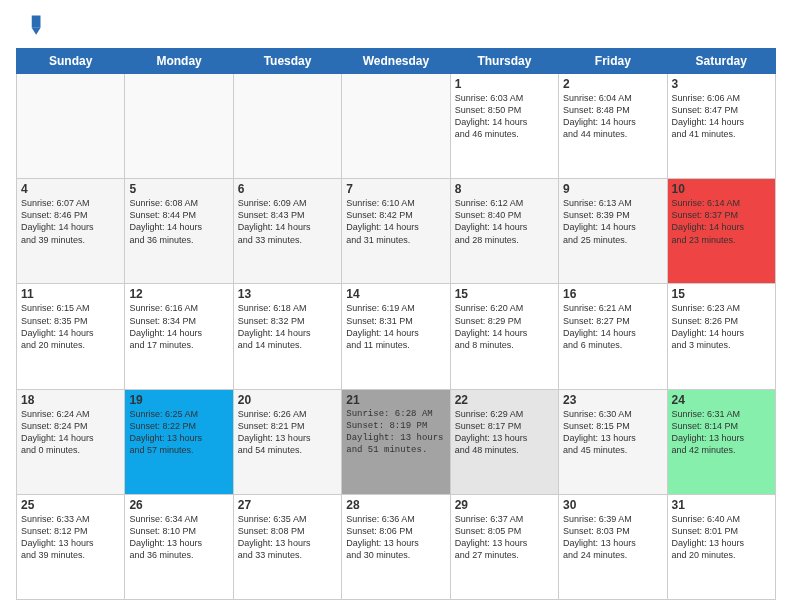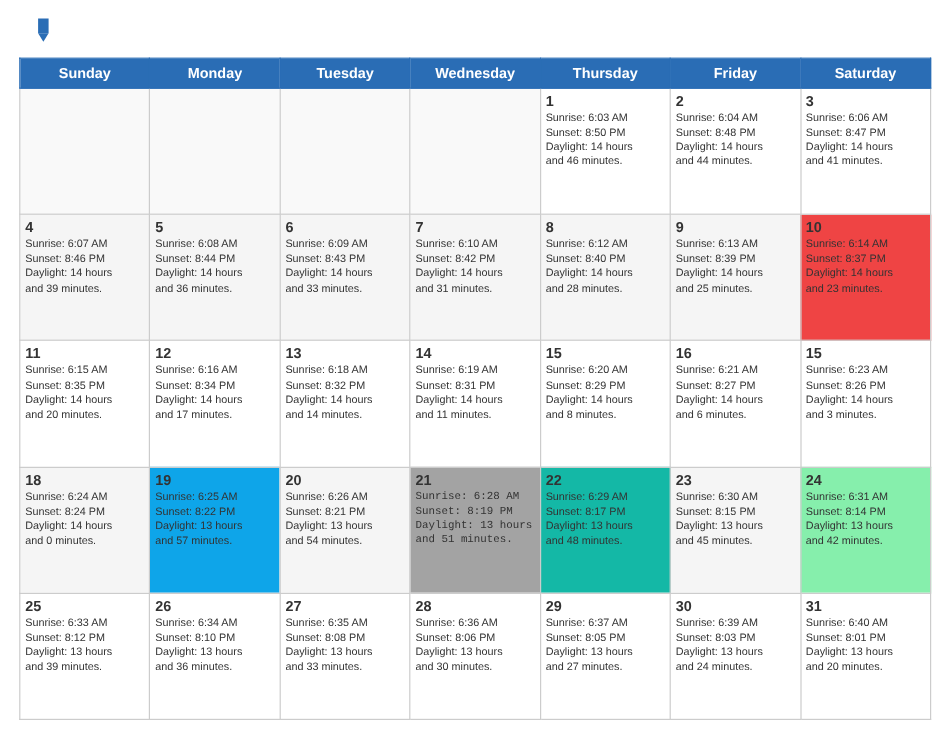--- a/index.html
+++ b/index.html
@@ -282,21 +282,21 @@
 Daylight: 13 hours
 and 54 minutes.</div>
           </td>
           <td style="background: #a3a3a3;">
             <span class="day-number">21</span>
             <div class="day-info" style="white-space: pre-line; font-family: Liberation Mono, monospace;">Sunrise: 6:28 AM
 Sunset: 8:19 PM
 Daylight: 13 hours
 and 51 minutes.</div>
           </td>
-          <td style="background: #14b8a6;">
+          <td style="background: #e5e5e5;">
             <span class="day-number">22</span>
             <div class="day-info" style="white-space: pre-line;">Sunrise: 6:29 AM
 Sunset: 8:17 PM
 Daylight: 13 hours
 and 48 minutes.</div>
           </td>
           <td style="background: rgb(245, 245, 245);">
             <span class="day-number">23</span>
             <div class="day-info" style="white-space: pre-line;">Sunrise: 6:30 AM
 Sunset: 8:15 PM

